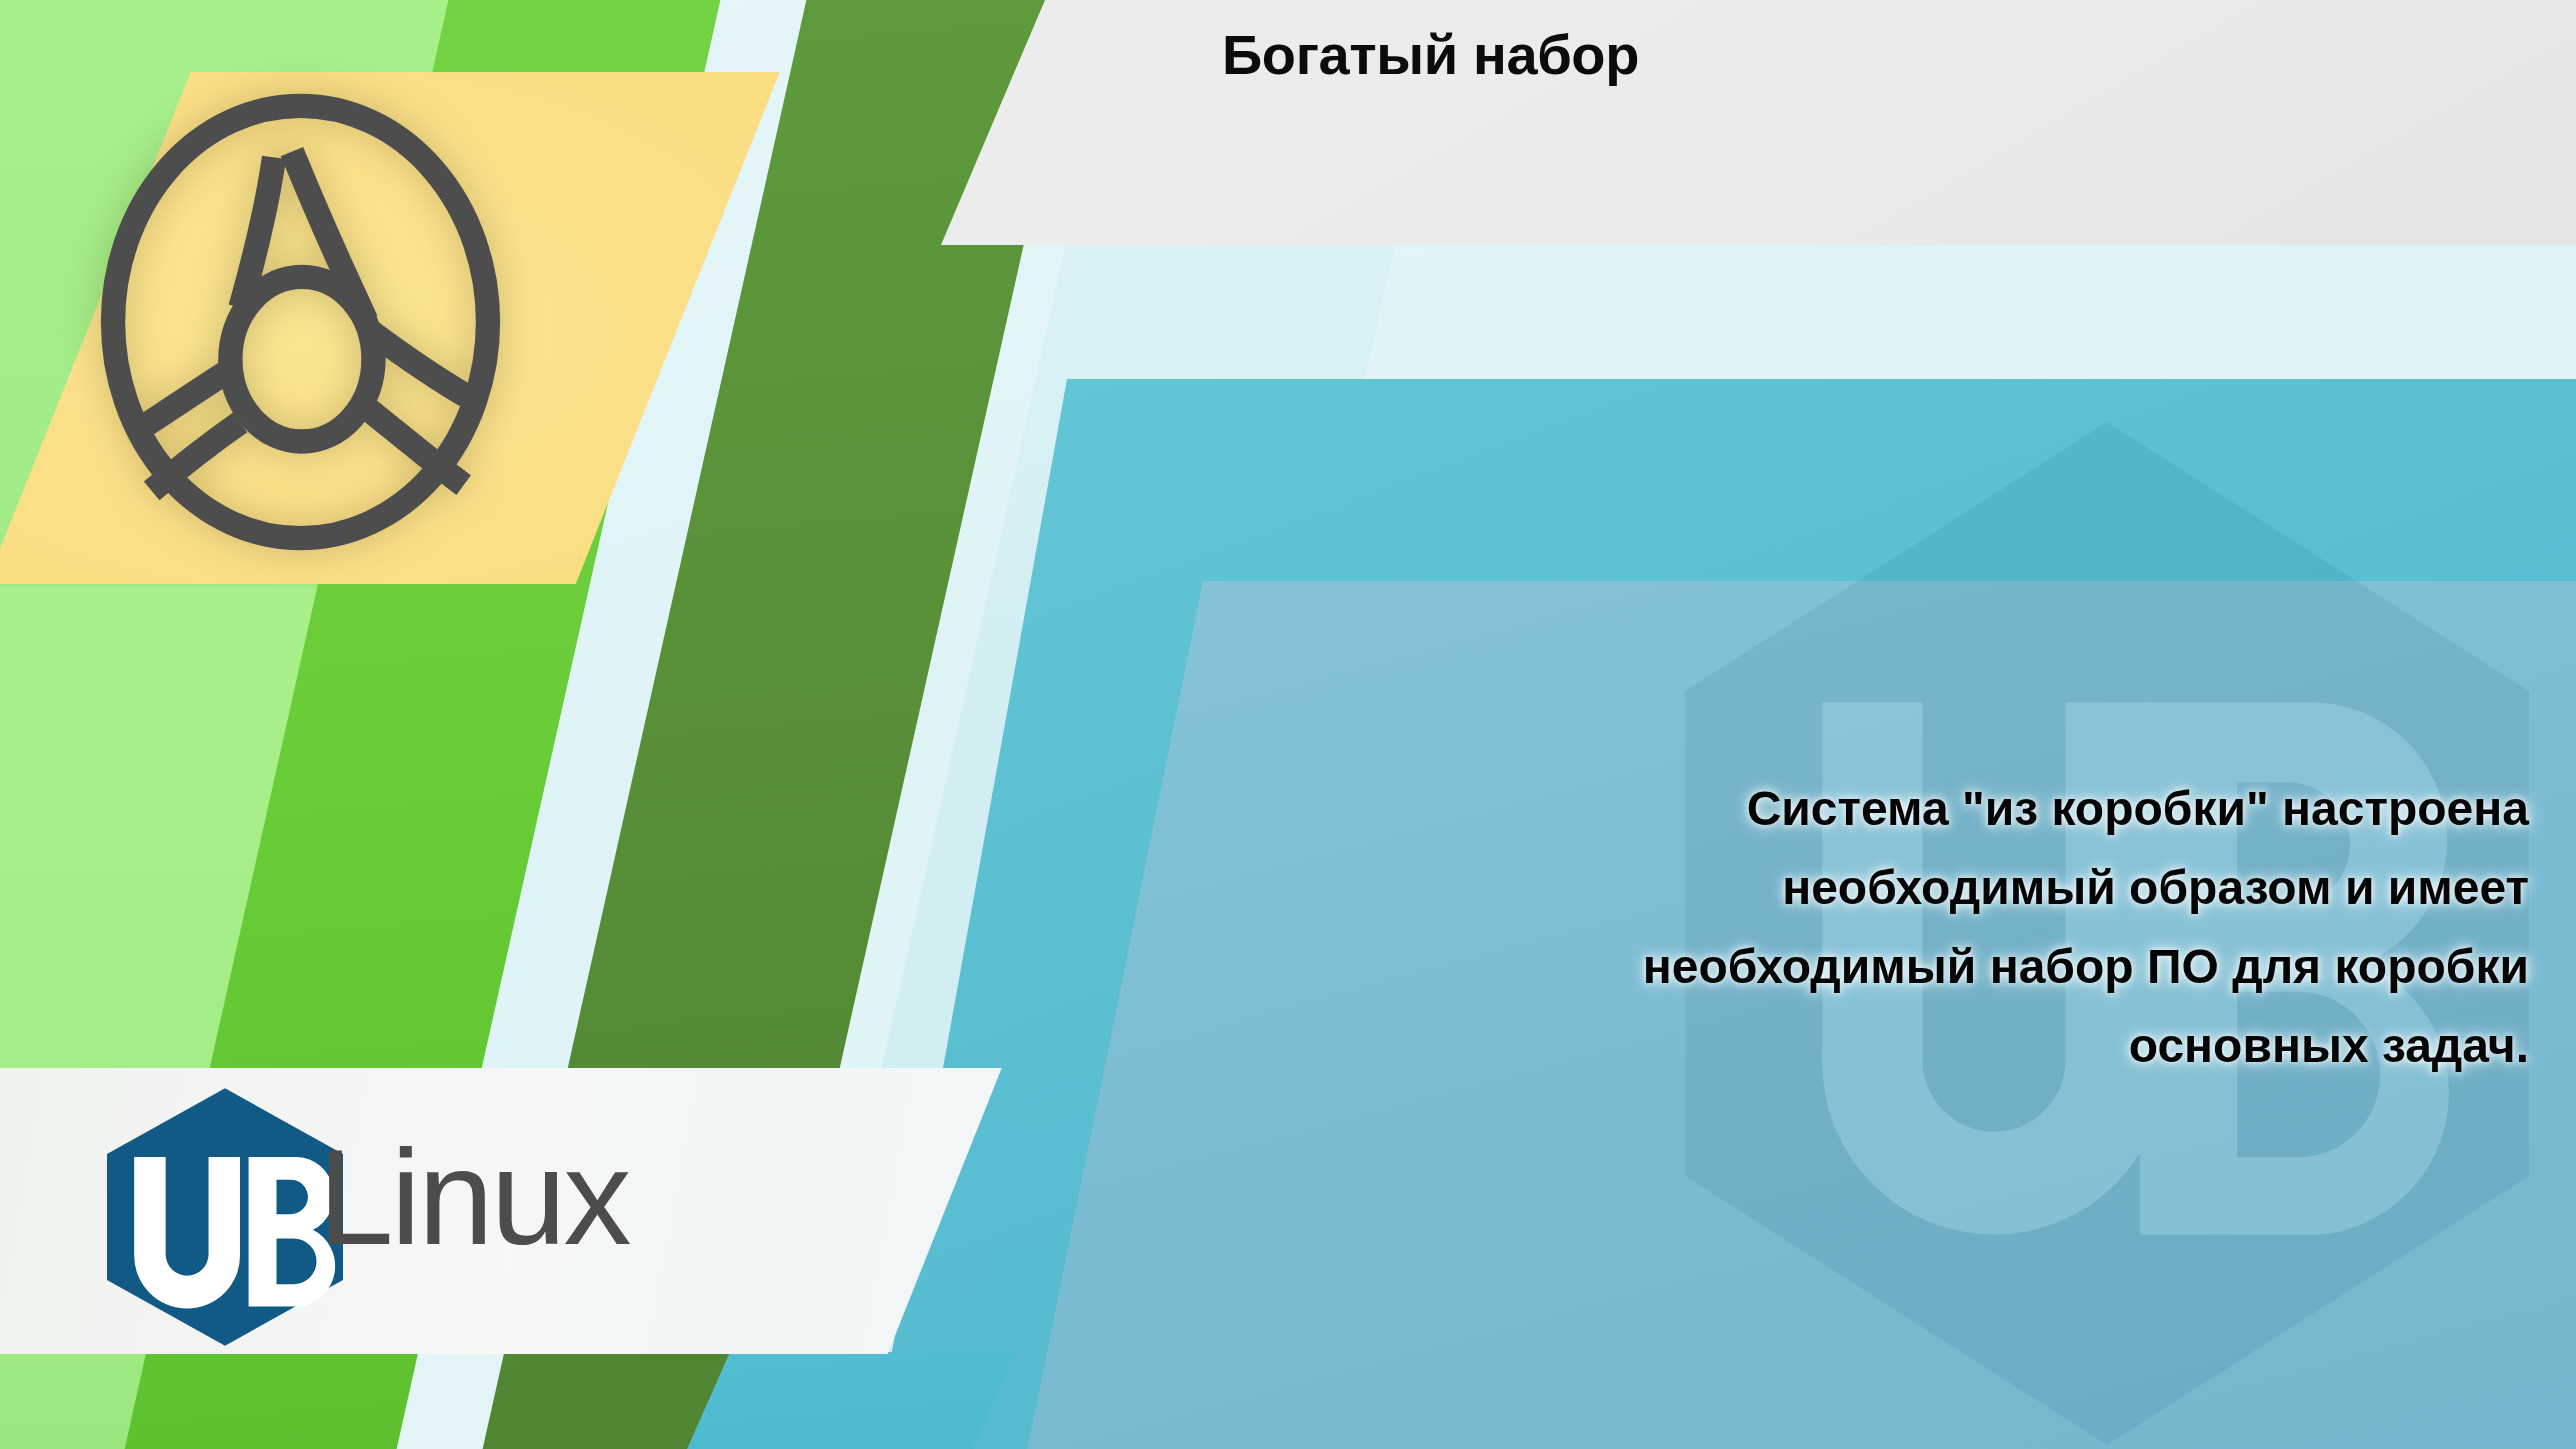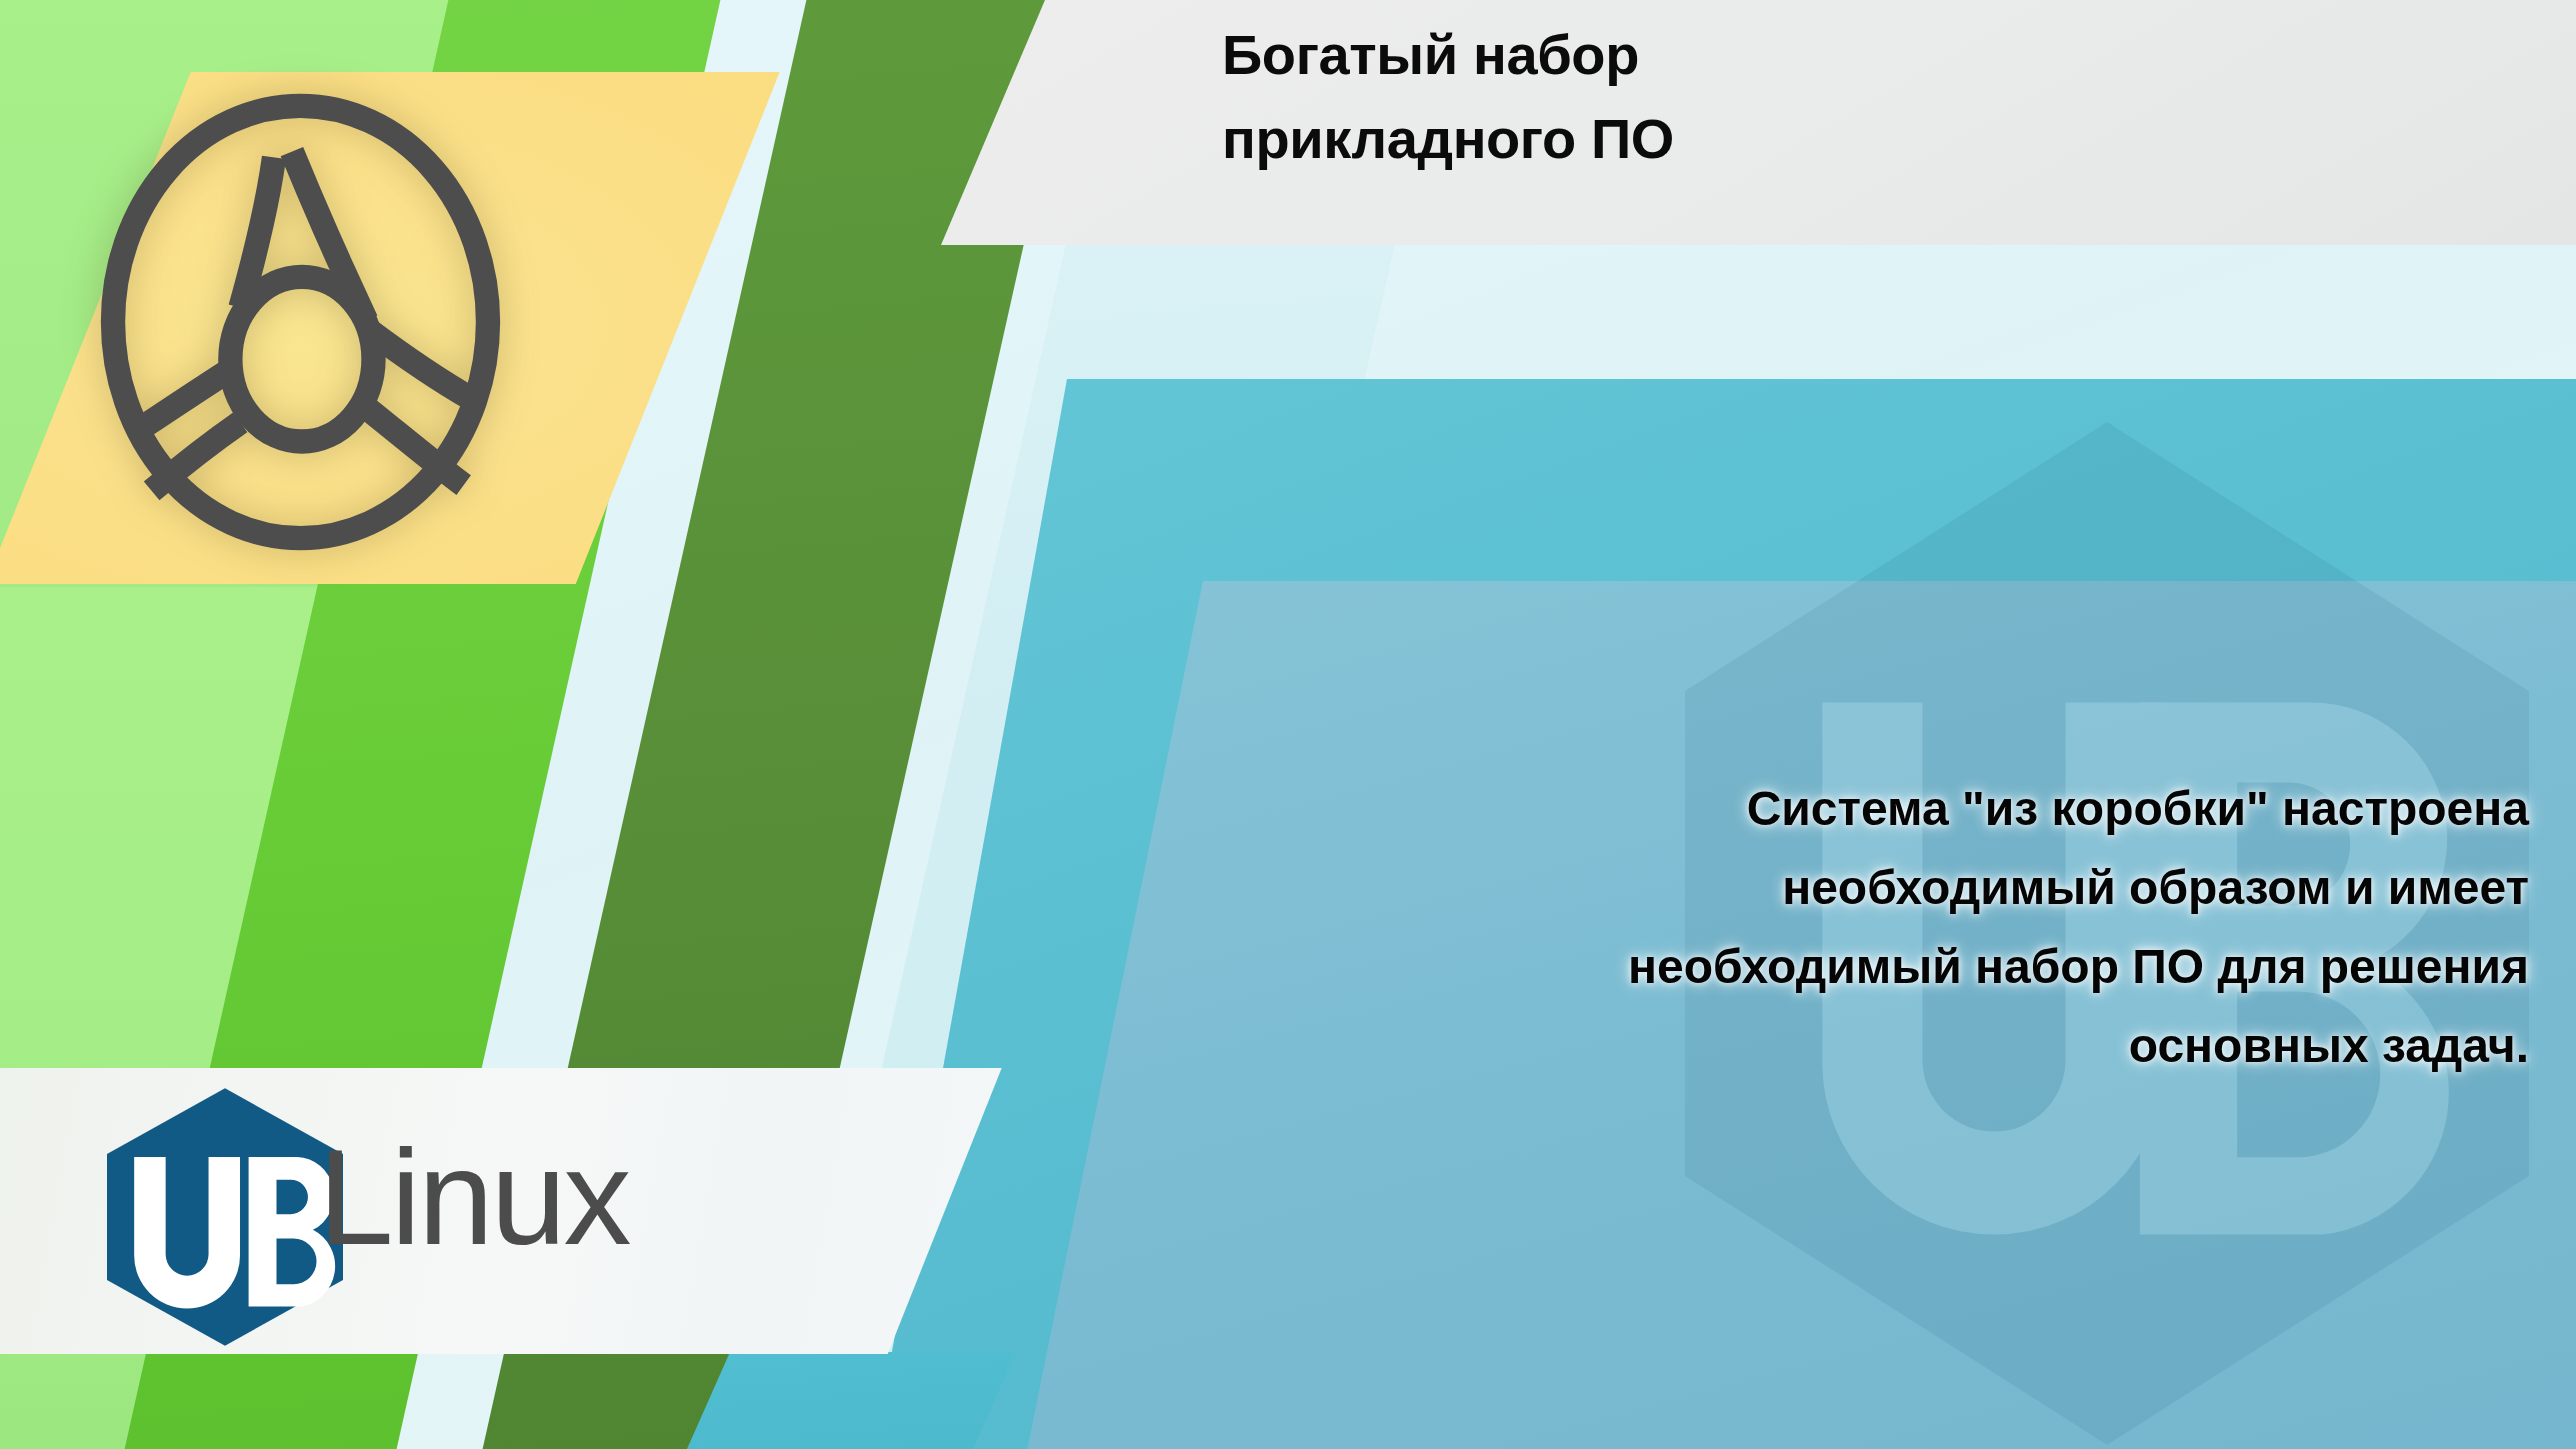--- a/index.html
+++ b/index.html
@@ -159,21 +159,20 @@
         <path d="M318 196 h120 a95 95 0 0 1 38 182 a100 100 0 0 1 -30 190 h-128 Z
                  M386 252 v86 h36 a43 43 0 0 0 0 -86 Z
                  M386 398 v116 h42 a58 58 0 0 0 0 -116 Z"></path>
       </g>
     </svg>
   </div>
 
   <div class="layer" id="title-panel"></div>
   <div id="title-text">
     <span class="ln">Богатый набор</span>
-    <span class="ln">прикладного ПО</span>
   </div>
 
   <div class="layer" id="yellow-card"></div>
   <div id="aperture-icon">
     <svg viewBox="0 0 560 640" xmlns="http://www.w3.org/2000/svg">
       <g fill="none" stroke="#4d4d4d" stroke-width="34" stroke-linecap="butt" stroke-linejoin="round">
         <ellipse cx="280" cy="320" rx="262" ry="302"></ellipse>
         <ellipse cx="282" cy="372" rx="100" ry="115"></ellipse>
         <path d="M243 90 C 232 170, 210 250, 196 300"></path>
         <path d="M268 82 C 300 160, 340 250, 372 318"></path>
@@ -181,21 +180,21 @@
         <path d="M360 430 C 420 478, 470 520, 508 548"></path>
         <path d="M196 460 C 150 492, 110 524, 72 556"></path>
         <path d="M192 380 C 145 410, 100 440, 58 468"></path>
       </g>
     </svg>
   </div>
 
   <div id="body-text">
     <span class="ln">Система "из коробки" настроена</span>
     <span class="ln">необходимый образом и имеет</span>
-    <span class="ln">необходимый набор ПО для решения</span>
+    <span class="ln">необходимый набор ПО для коробки</span>
     <span class="ln">основных задач.</span>
   </div>
 
   <div class="layer" id="logo-bar"></div>
   <div id="logo-mark">
     <svg viewBox="0 0 330 360" xmlns="http://www.w3.org/2000/svg">
       <path d="M165 0 L330 92 L330 268 L165 360 L0 268 L0 92 Z" fill="#115a85"></path>
       <g fill="#ffffff">
         <path d="M38 96 h44 v136 a30 30 0 0 0 60 0 v-136 h44 v138 a74 74 0 0 1 -148 0 Z"></path>
         <path d="M198 96 h68 a54 54 0 0 1 22 102 a57 57 0 0 1 -17 107 h-73 Z

